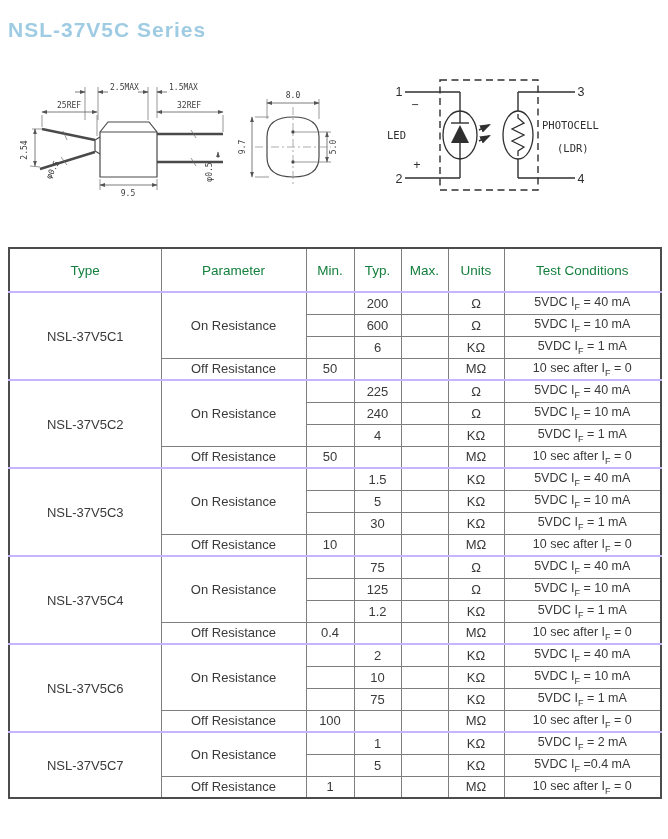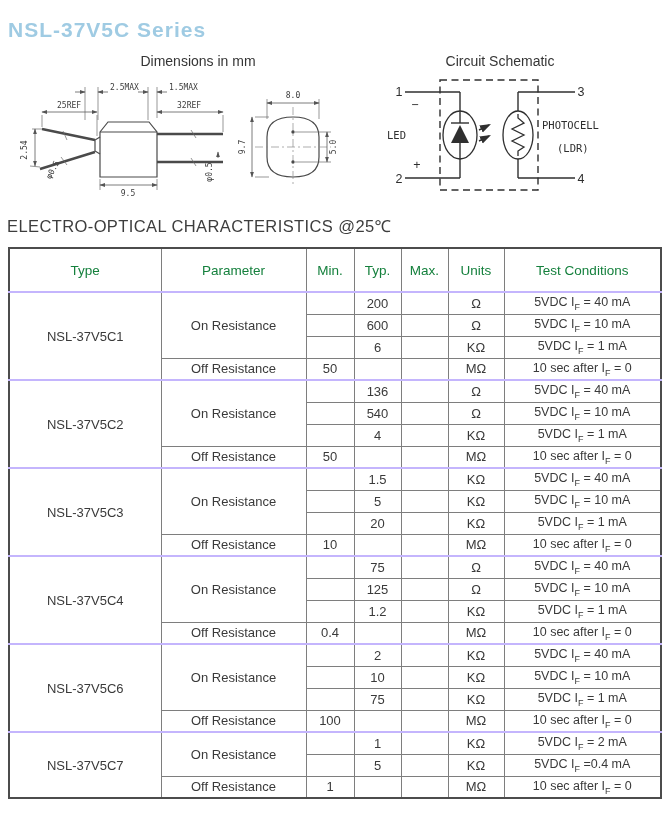--- a/index.html
+++ b/index.html
@@ -36,22 +36,20 @@
   tr.group-start td{border-top:2px solid #c4b5fd;}
   td.cond{font-size:12.5px;}
   td.cond sub{font-size:9px;}
 </style>
 </head>
 <body>
 
 <div id="page">
 
   <div class="series-title">NSL-37V5C Series</div>
-  <div class="caption dim">Dimensions in mm</div>
-  <div class="caption sch">Circuit Schematic</div>
 
   <svg id="dims-svg" width="350" height="138" viewBox="0 0 350 138">
     <defs>
       <marker id="ar" viewBox="0 0 10 10" refX="9" refY="5" markerWidth="7.5" markerHeight="7.5" orient="auto-start-reverse">
         <path d="M0,1.6 L10,5 L0,8.4 Z" fill="#555"></path>
       </marker>
     </defs>
 
     <g>
       <path class="dwg" d="M95,58 L103,48 L144,48 L152,58 L152,103 L95,103 Z"></path>
@@ -176,21 +174,20 @@
     <text class="pintxt" x="30" y="39" text-anchor="middle">−</text>
     <text class="pintxt" x="14" y="113" text-anchor="middle">2</text>
     <text class="pintxt" x="32" y="99" text-anchor="middle">+</text>
     <text class="pintxt" x="196" y="26" text-anchor="middle">3</text>
     <text class="pintxt" x="196" y="113" text-anchor="middle">4</text>
     <text class="schtxt" x="2" y="69">LED</text>
     <text class="schtxt" x="157" y="59">PHOTOCELL</text>
     <text class="schtxt" x="172" y="82">(LDR)</text>
   </svg>
 
-  <div class="section-heading">ELECTRO-OPTICAL CHARACTERISTICS @25℃</div>
 
   <table class="eo">
     <colgroup>
       <col style="width:152px">
         <col style="width:145px">
         <col style="width:48px">
       <col style="width:47px">
         <col style="width:47px">
         <col style="width:56px">
         <col style="width:157px">
@@ -235,28 +232,28 @@
           <td>50</td>
           <td></td>
           <td></td>
           <td>MΩ</td>
           <td class="cond">10 sec after I<sub>F</sub> = 0</td>
         </tr>
         <tr class="data-row group-start">
           <td class="type" rowspan="4">NSL-37V5C2</td>
           <td class="param" rowspan="3">On Resistance</td>
           <td></td>
-          <td>136</td>
-          <td></td>
-          <td>Ω</td>
-          <td class="cond">5VDC I<sub>F</sub> = 40 mA</td>
-        </tr>
-        <tr class="data-row">
-          <td></td>
-          <td>540</td>
+          <td>225</td>
+          <td></td>
+          <td>Ω</td>
+          <td class="cond">5VDC I<sub>F</sub> = 40 mA</td>
+        </tr>
+        <tr class="data-row">
+          <td></td>
+          <td>240</td>
           <td></td>
           <td>Ω</td>
           <td class="cond">5VDC I<sub>F</sub> = 10 mA</td>
         </tr>
         <tr class="data-row">
           <td></td>
           <td>4</td>
           <td></td>
           <td>KΩ</td>
           <td class="cond">5VDC I<sub>F</sub> = 1 mA</td>
@@ -280,21 +277,21 @@
         </tr>
         <tr class="data-row">
           <td></td>
           <td>5</td>
           <td></td>
           <td>KΩ</td>
           <td class="cond">5VDC I<sub>F</sub> = 10 mA</td>
         </tr>
         <tr class="data-row">
           <td></td>
-          <td>20</td>
+          <td>30</td>
           <td></td>
           <td>KΩ</td>
           <td class="cond">5VDC I<sub>F</sub> = 1 mA</td>
         </tr>
         <tr class="data-row off-row">
           <td class="param">Off Resistance</td>
           <td>10</td>
           <td></td>
           <td></td>
           <td>MΩ</td>

